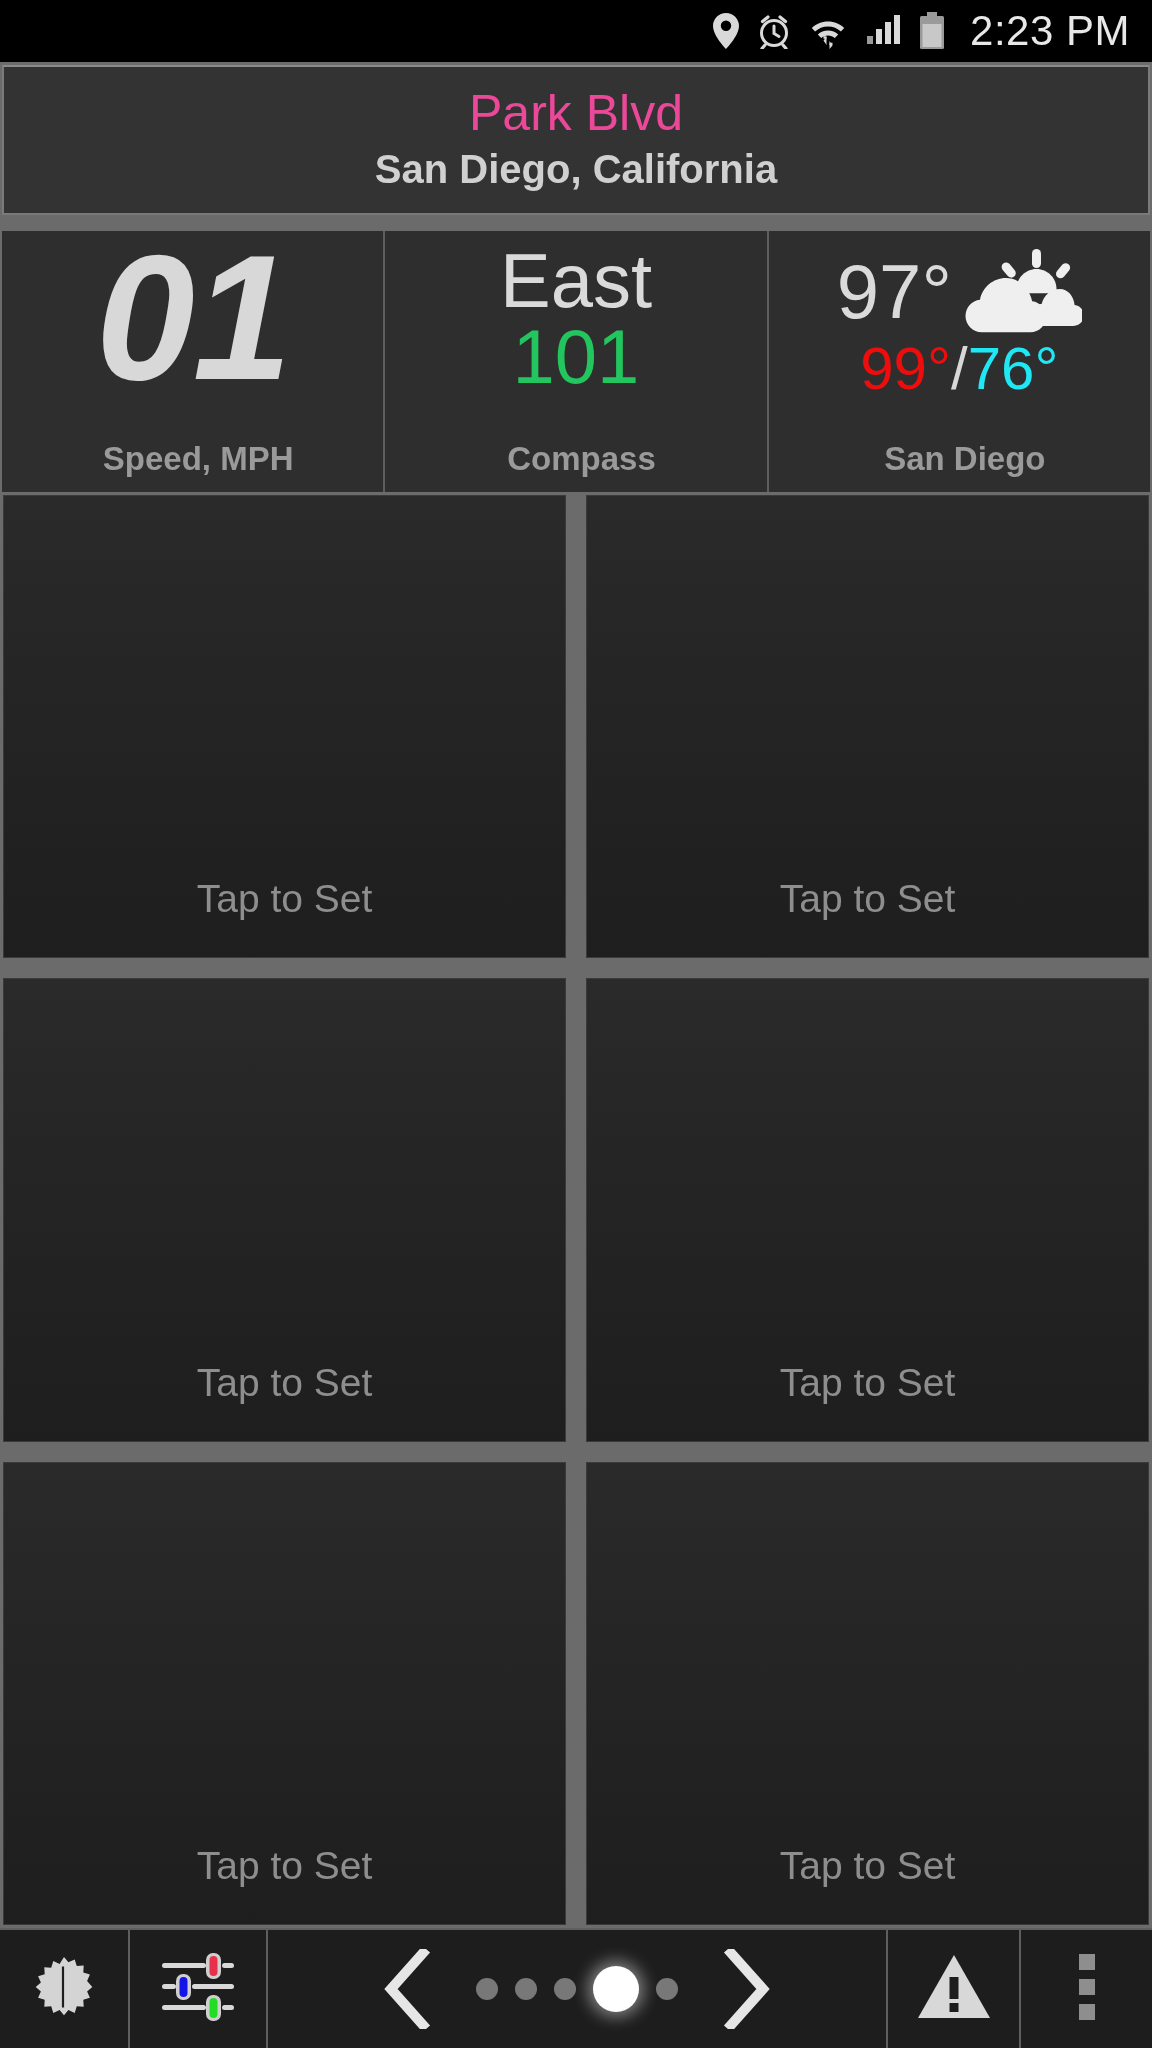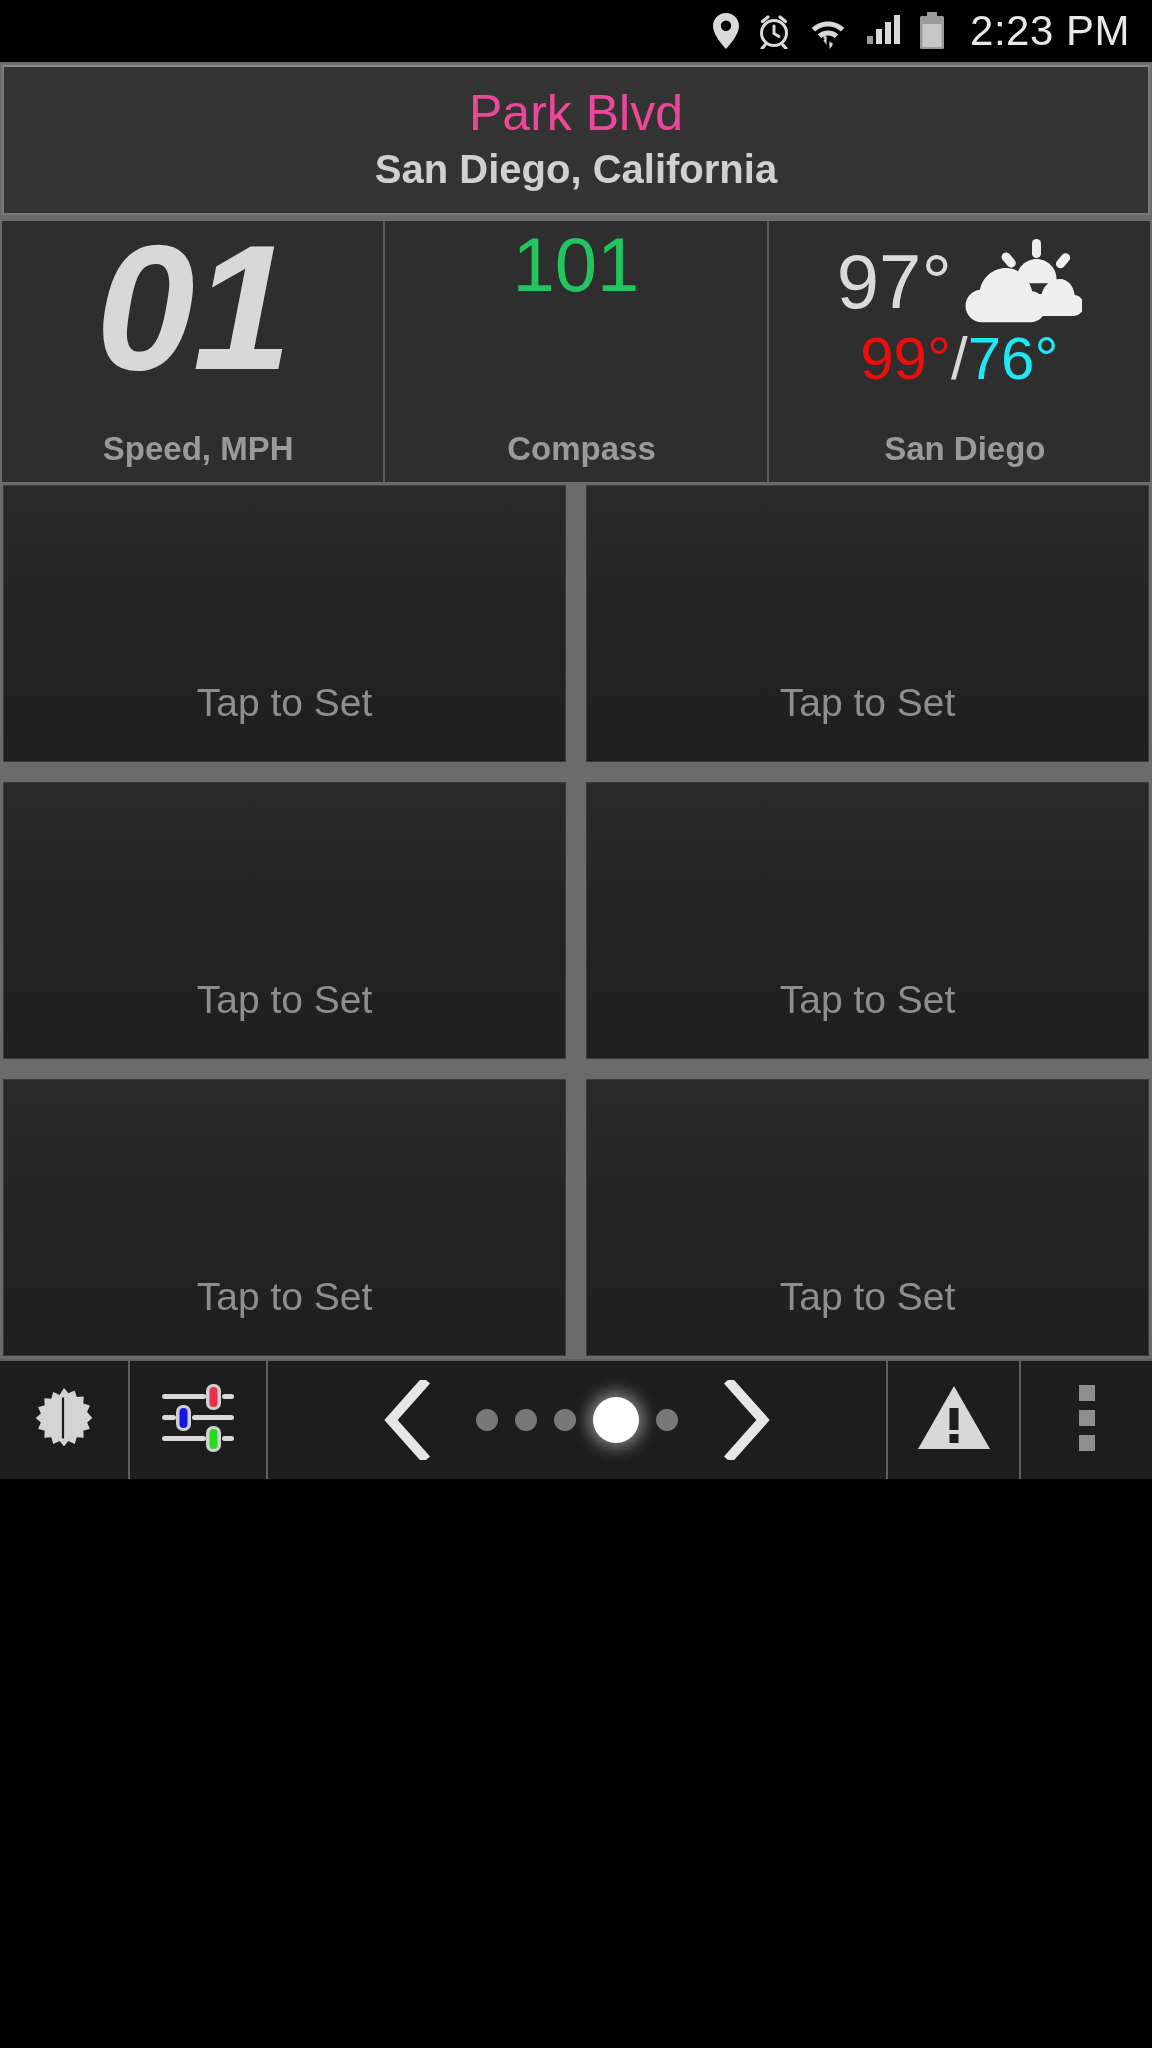--- a/index.html
+++ b/index.html
@@ -2,21 +2,21 @@
 <html><head>
 <meta charset="utf-8">
 <style>
   * { margin:0; padding:0; box-sizing:border-box; }
   html, body {
     width:1152px; height:2048px;
     background:#000;
     font-family:"Liberation Sans", sans-serif;
     overflow:hidden;
   }
-  #app { width:1152px; height:1479px; display:flex; flex-direction:column; background:#6b6b6b;border-radius:32px; }
+  #app { width:1152px; height:2048px; display:flex; flex-direction:column; background:#6b6b6b;border-radius:32px; }
 
   
   .statusbar {
     height:62px; background:#000; flex:0 0 62px;
     display:flex; align-items:center; justify-content:flex-end;
     padding-right:22px; gap:17px;
   }
   .sb-icon { display:flex; align-items:center; justify-content:center; }
   .sb-time {
     color:#e8e8e8; font-size:42px; letter-spacing:0.5px;
@@ -27,21 +27,21 @@
   .header {
     flex:0 0 150px; background:#333333;
     border:2px solid #7a7a7a; border-top:2px solid #8a8a8a;
     display:flex; flex-direction:column; align-items:center; justify-content:center;
     margin:3px 2px 0 2px;
   }
   .header-title { color:#ec4899; font-size:50px; line-height:1.05; font-weight:400; }
   .header-sub   { color:#d0d0d0; font-size:40px; line-height:1.2; margin-top:6px; font-weight:700; }
 
   
-  .gauges { flex:0 0 261px; display:flex; background:#5e5e5e; margin:6px 2px 0 2px; gap:2px; }
+  .gauges { flex:0 0 261px; display:flex; background:#5e5e5e; margin:16px 2px 0 2px; gap:2px; }
   .gauge {
     flex:1 1 0; background:#2e2e2e;
     display:flex; flex-direction:column; align-items:center; justify-content:flex-start;
     position:relative; padding-top:6px; overflow:hidden;
   }
   .gauge-label {
     position:absolute; bottom:14px; left:11px; right:0; text-align:center;
     color:#9a9a9a; font-size:33px; font-weight:bold;
   }
   .speed-val {
@@ -143,20 +143,21 @@
   </div>
 
   <div class="gauges">
 
     <div class="gauge">
       <div class="speed-val">01</div>
       <div class="gauge-label">Speed, MPH</div>
     </div>
 
     <div class="gauge">
+      <div class="compass-dir">East</div>
       <div class="compass-deg">101</div>
       <div class="gauge-label">Compass</div>
     </div>
 
     <div class="gauge">
       <div class="wx-top">
         <span class="wx-temp">97°</span>
         <span>
           <svg width="118" height="86" viewBox="0 0 118 86">
             <g fill="#efefef">

